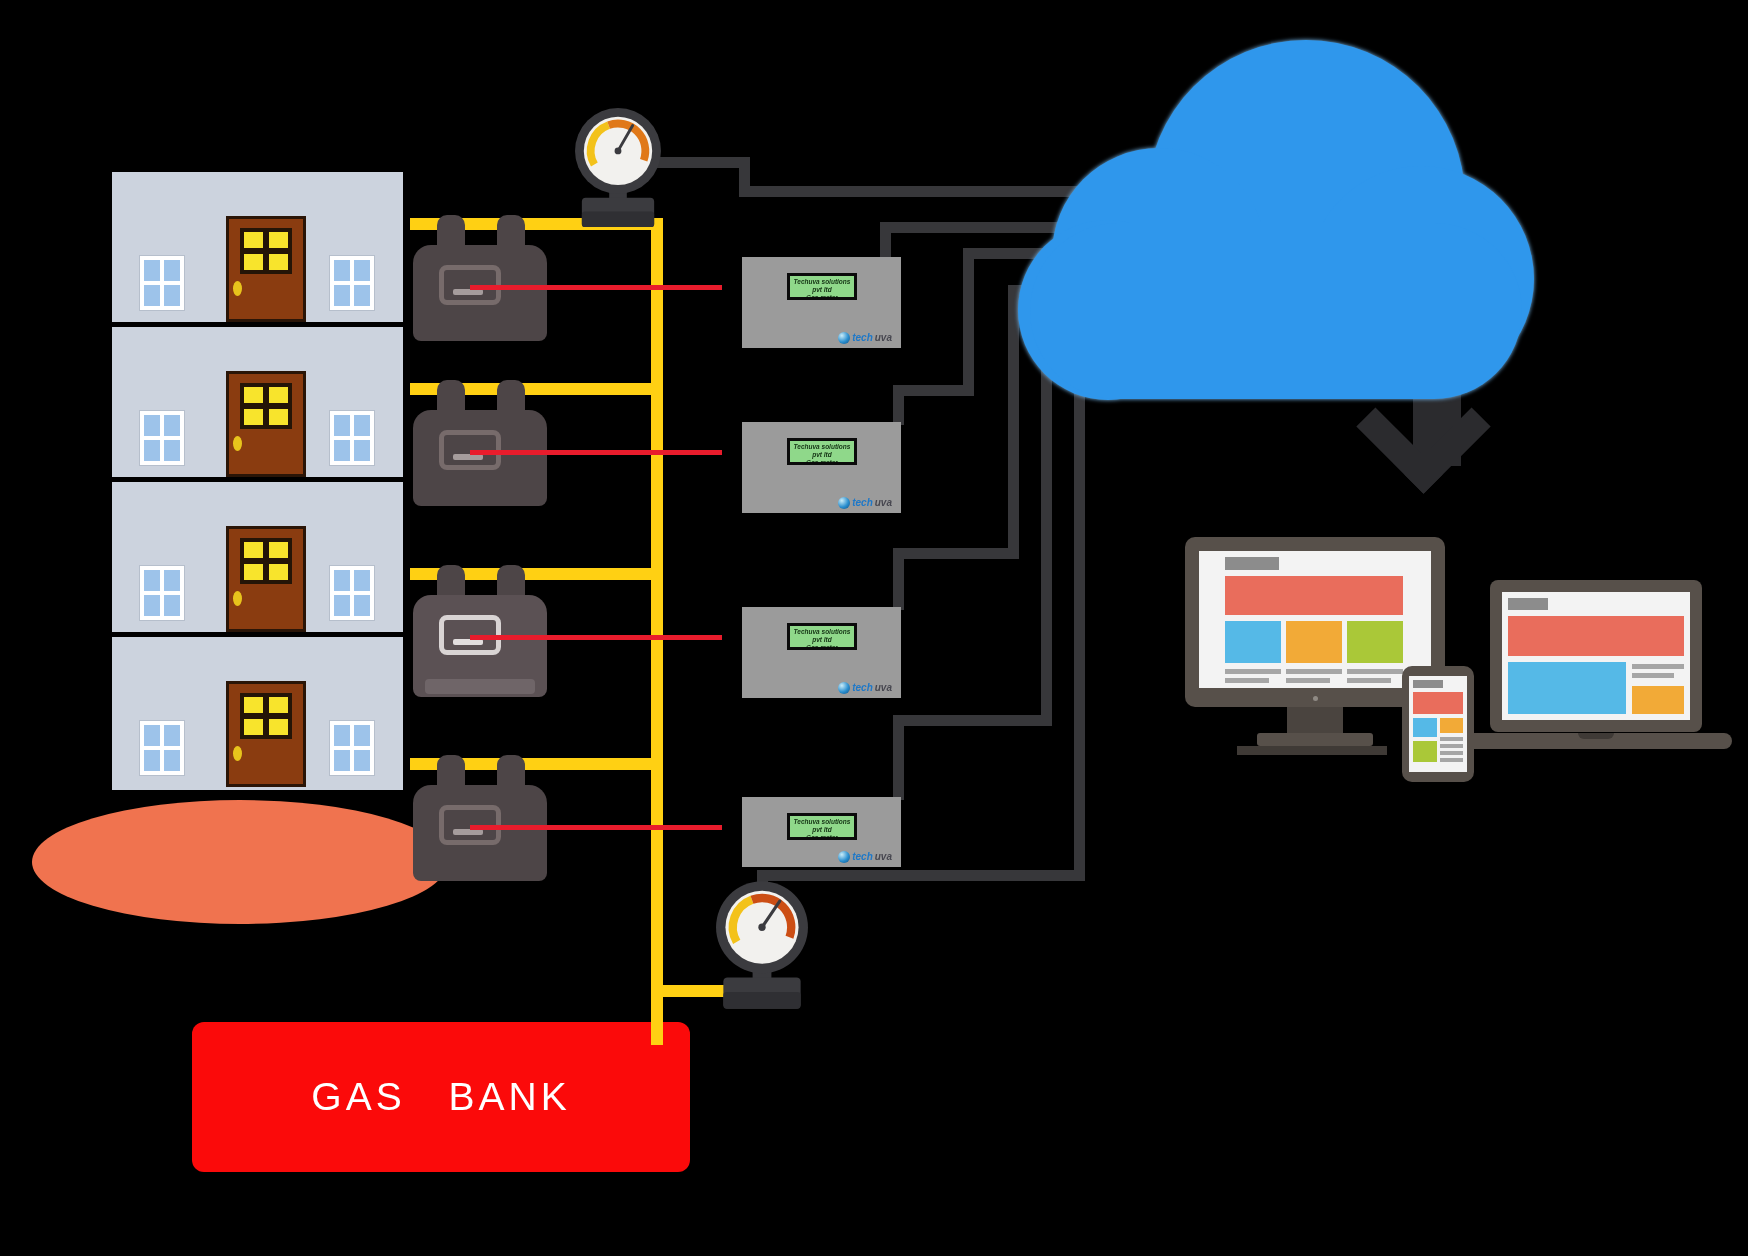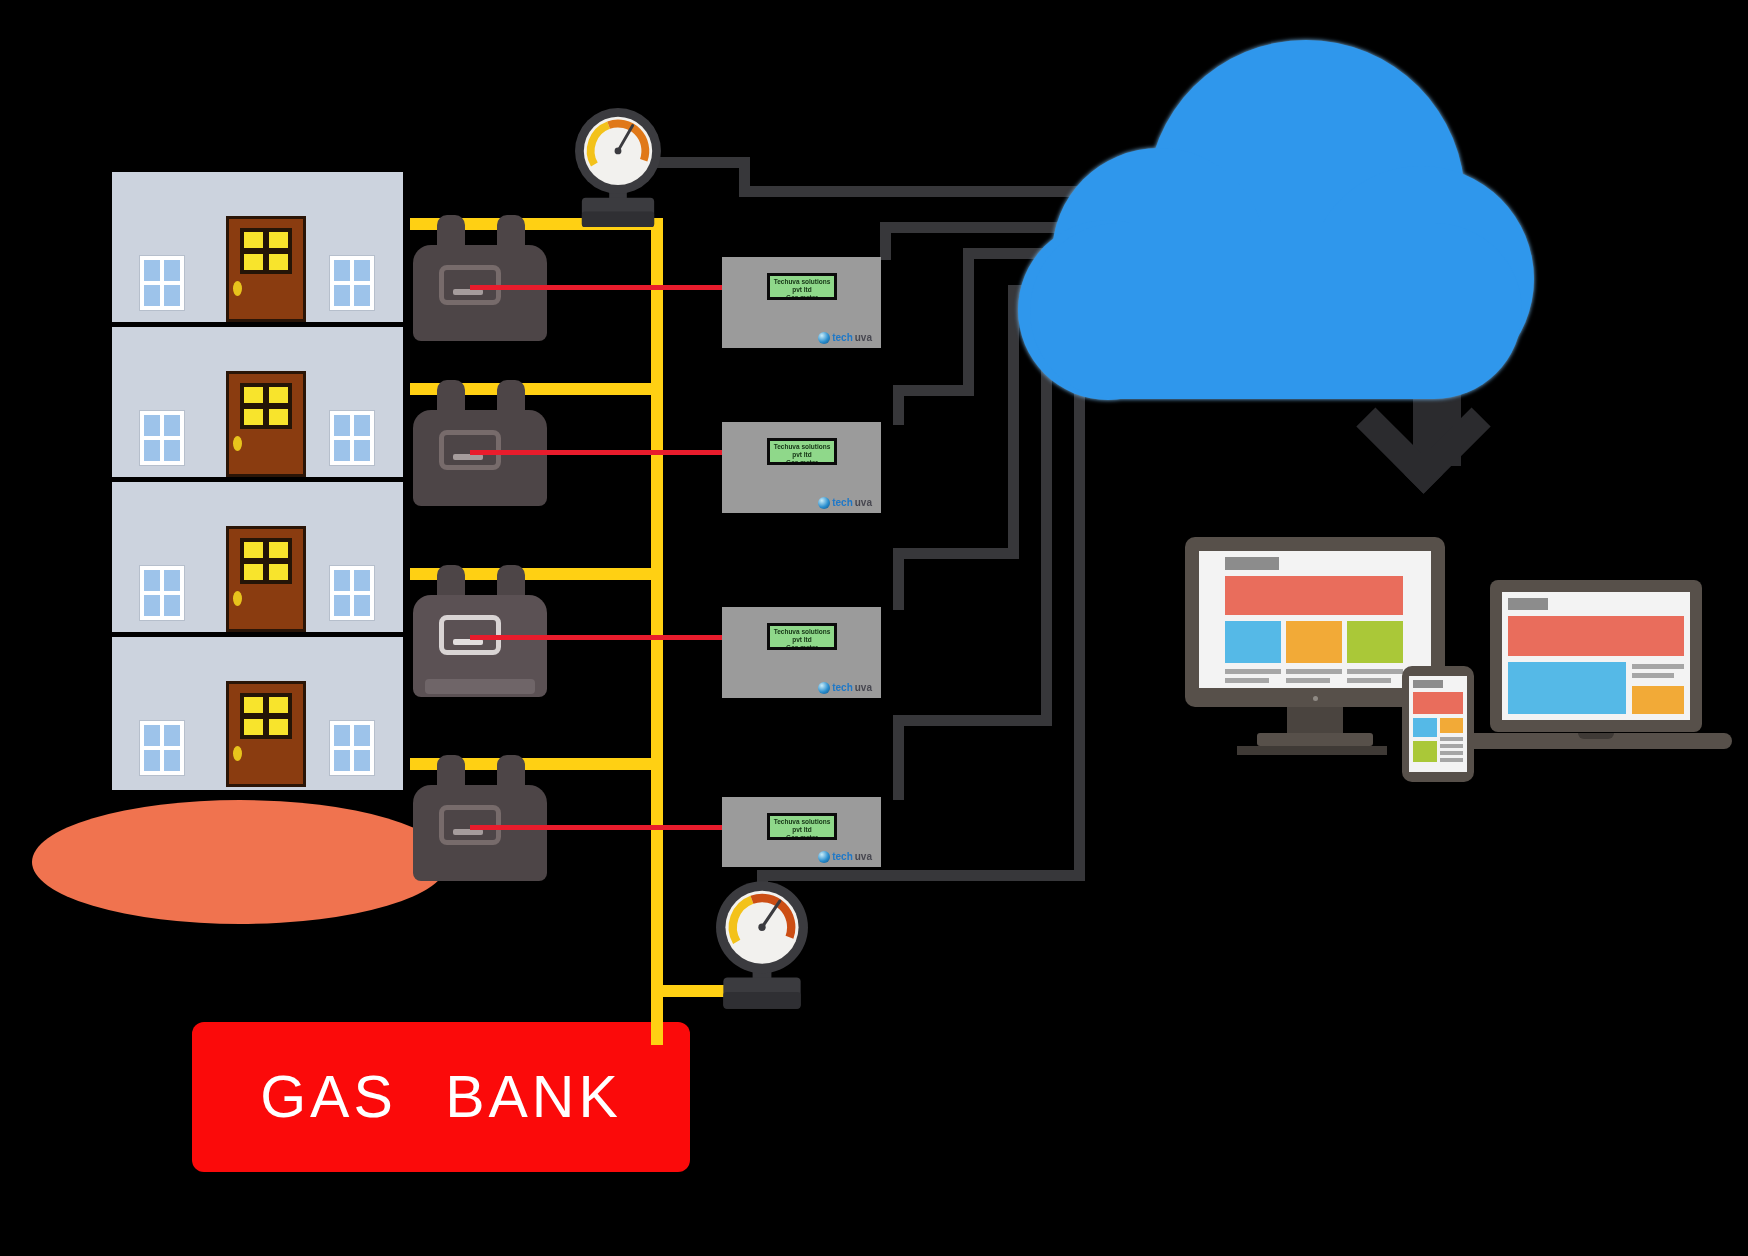--- a/index.html
+++ b/index.html
@@ -44,21 +44,21 @@
                 background:var(--meter_dark,#4d4547);border-radius:18px 18px 8px 8px;}
   .meter .mdisp{position:absolute;left:26px;top:20px;width:62px;height:40px;
                 border:5px solid #776b6b;border-radius:8px;}
   .meter .dbar{position:absolute;left:9px;bottom:5px;width:30px;height:6px;background:#a59c9c;border-radius:2px;}
   .meter.alt .mbody{background:#5b5154;height:102px;}
   .meter.alt .mdisp{border-color:#d9d4d4;}
   .meter.alt .dbar{background:#e2dede;}
   .meter.alt .mfoot{position:absolute;left:12px;right:12px;bottom:3px;height:15px;background:#6f6568;border-radius:4px;}
 
   
-  .tbox{position:absolute;left:722px;width:159px;height:91px;background:var(--box_gray,#9b9b9b);z-index:4;}
+  .tbox{position:absolute;left:742px;width:159px;height:91px;background:var(--box_gray,#9b9b9b);z-index:4;font-style:italic;}
   .tbox.short{height:70px;}
   .tdisp{position:absolute;left:45px;top:16px;width:70px;height:27px;background:var(--display_green,#8fd88a);
          border:3px solid #0b0b0b;text-align:center;font-size:6.5px;line-height:8px;color:#143314;
          font-weight:bold;padding-top:2px;overflow:hidden;}
   .brand{position:absolute;right:9px;bottom:4px;display:flex;align-items:center;gap:2px;
          font-size:10px;font-weight:bold;line-height:12px;}
   .brand .globe{width:12px;height:12px;border-radius:50%;
          background:radial-gradient(circle at 32% 30%,#c9ecf8,#2a8fd0 55%,#0b4f86);}
   .brand .t1{color:#1e78c8}.brand .t2{color:#474750}
 
@@ -79,21 +79,21 @@
   .arrow-shaft{position:absolute;left:1413px;top:348px;width:48px;height:118px;
                background:var(--arrow_dark,#2b2b2e);z-index:4;}
   .arrow-head{position:absolute;left:1376px;top:379px;width:95px;height:95px;
               border-right:27px solid var(--arrow_dark,#2b2b2e);
               border-bottom:27px solid var(--arrow_dark,#2b2b2e);
               transform:rotate(45deg);z-index:4;}
 
   
   .gasbank{position:absolute;left:192px;top:1022px;width:498px;height:150px;border-radius:12px;
            background:var(--gasbank_red,#fb0a0a);z-index:1;display:flex;align-items:center;justify-content:center;}
-  .gasbank span{color:#fff;font-size:59px;letter-spacing:4px;word-spacing:28px;}
+  .gasbank span{color:#fff;font-size:39px;letter-spacing:4px;word-spacing:28px;}
 
   
   .monitor{position:absolute;left:1185px;top:537px;width:260px;height:170px;
            background:var(--device_frame,#57504a);border-radius:10px;z-index:6;}
   .mscreen{position:absolute;left:14px;top:14px;width:232px;height:137px;background:#f3f3f3;}
   .mdot{position:absolute;left:128px;bottom:6px;width:5px;height:5px;border-radius:50%;background:#8f8a84;}
   .neck{position:absolute;left:1287px;top:707px;width:56px;height:27px;background:#4a443f;z-index:6;}
   .foot{position:absolute;left:1257px;top:733px;width:116px;height:13px;background:var(--device_frame,#57504a);border-radius:3px;z-index:6;}
   .strip{position:absolute;left:1237px;top:746px;width:150px;height:9px;background:#3f3a36;z-index:6;}
   .laptop{position:absolute;left:1490px;top:580px;width:212px;height:152px;

